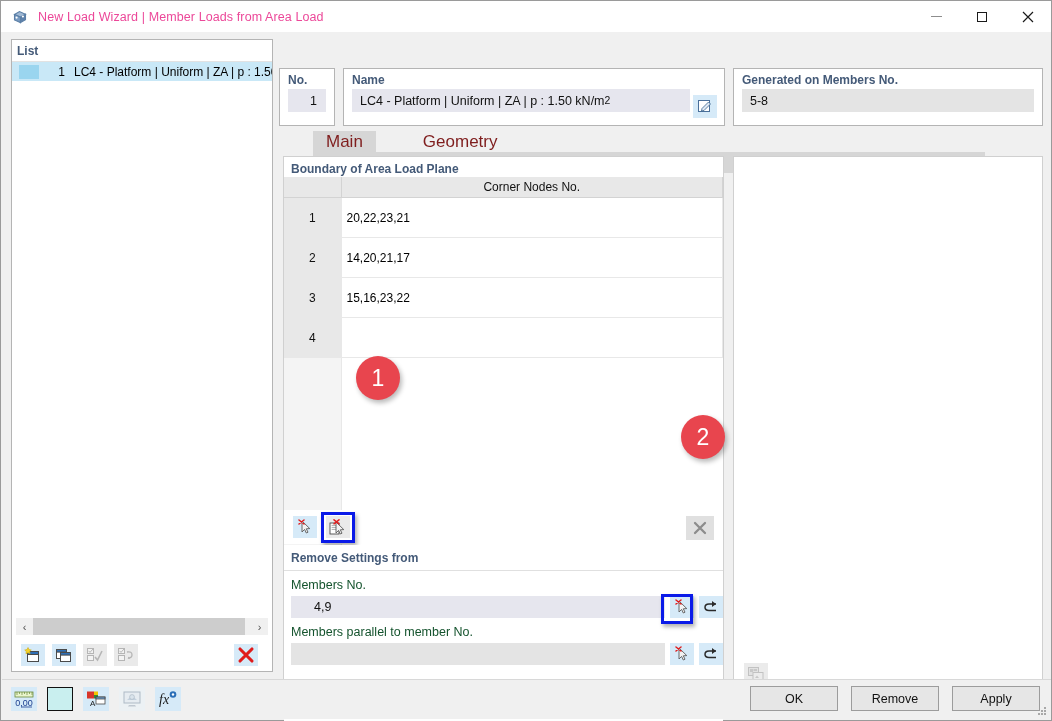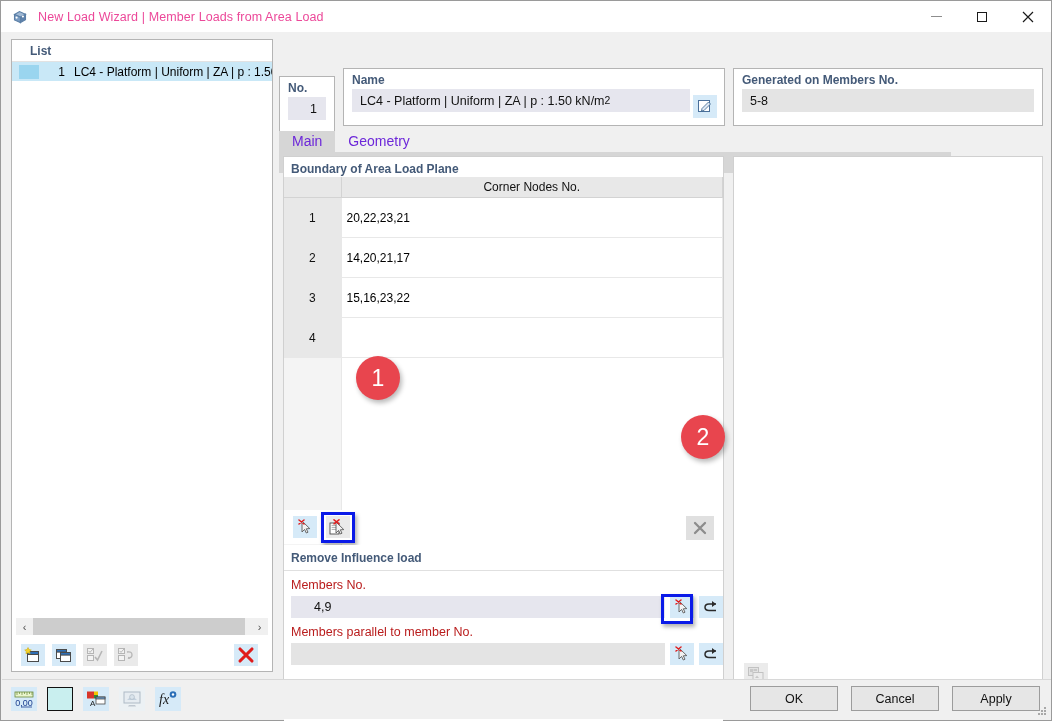--- a/index.html
+++ b/index.html
@@ -48,21 +48,21 @@
     background: #f0f0f0;
   }
 
   
   .list-panel {
     position:absolute; left: 9px; top: 7px; width: 262px; height: 633px;
     background: #ffffff; border: 1px solid #b4b4b4; box-sizing: border-box;
   }
   .list-header {
     height: 21px; background:#ffffff; border-bottom: 1px solid #e2e2e2;
-    display:flex; align-items:center; padding-left: 18px;
+    display:flex; align-items:center; padding-left: 5px;
     color:#445a78; font-weight:bold; font-size:12px;
   }
   .list-rows { position:absolute; left:0; top:22px; right:0; bottom: 60px; background:#fff; }
   .list-row {
     display:flex; align-items:center; height: 19px; background: #c9e8f7;
     font-size: 12px;
   }
   .list-row .swatch { width: 20px; height:14px; background:#9ad5ef; margin-left: 7px; flex:0 0 auto; }
   .list-row .num { width: 22px; text-align:right; margin-left: 4px; flex:0 0 auto; }
   .list-row .lbl { margin-left: 9px; white-space:nowrap; overflow:hidden; }
@@ -100,34 +100,34 @@
     padding: 4px 0 2px 8px;
   }
   .fld-box {
     margin: 0 8px 8px 8px; height: 23px; background:#e6e6ee;
     display:flex; align-items:center; font-size:12.5px; color:#111;
   }
   .fld-box.ro { background:#e4e4e4; }
   .fld-box.num { justify-content:flex-end; padding-right: 9px; }
   .fld-box .txt { padding-left: 8px; }
 
-  #no-panel { left: 277px; top: 44px; width: 56px; height: 58px; }
+  #no-panel { left: 277px; top: 36px; width: 56px; height: 58px; }
   #name-panel { left: 341px; top: 36px; width: 382px; height: 58px; }
   #gen-panel { left: 731px; top: 36px; width: 310px; height: 58px; }
   #name-panel .fld-box { margin-right: 34px; }
   .name-edit-btn {
     position:absolute; right: 7px; top: 26px; width: 24px; height: 23px;
     background:#d6eaf8; display:flex; align-items:center; justify-content:center;
   }
 
   
   .tabstrip { position:absolute; left: 277px; top: 99px; width: 764px; height: 21px; }
   .tab {
     float:left; height: 21px; padding: 0 13px; line-height: 21px;
-    background:#d6d6d6; font-size:14px; color:#6d28d9; box-sizing:border-box;
+    background:#d6d6d6; font-size:17px; color:#7f1d1d; box-sizing:border-box;margin-left:34px;
   }
   .tab.active { background:#f0f0f0; }
   .tab.filler { background:#d6d6d6; padding:0; }
 
   
   .geo-left {
     position:absolute; left: 281px; top: 124px; width: 441px; height: 540px;
     background:#ffffff; border:1px solid #d0d0d0; box-sizing:border-box;
   }
   .geo-right {
@@ -175,21 +175,21 @@
     display:flex; align-items:center; justify-content:center;
     box-shadow: 2px 3px 5px rgba(0,0,0,0.28);
     font-family: "Liberation Sans", sans-serif;
   }
 
   .sec {
     position:absolute; left: 0; width: 439px; background:#ffffff;
   }
   .sec-head { color:#445a78; font-weight:bold; font-size:12px; padding: 6px 0 0 7px; }
   .sec-sep { height:1px; background:#e0e0e0; margin-top: 5px; }
-  .field-label { font-size:12.5px; padding: 7px 0 4px 7px; color:#b91c1c; }
+  .field-label { font-size:12.5px; padding: 7px 0 4px 7px; color:#14532d; }
   .inp-row { display:flex; align-items:center; padding-left: 7px; }
   .inp {
     height: 22px; background:#e6e6ee; display:flex; align-items:center;
     padding-left: 23px; font-size:12.5px; color:#111;
   }
   .sq-btn {
     width: 24px; height: 22px; margin-left: 5px;
     background:#d6eaf8; display:flex; align-items:center; justify-content:center;
     flex: 0 0 auto;
   }
@@ -409,21 +409,21 @@
             <svg width="14" height="14" viewBox="0 0 14 14">
               <path d="M2 2 L12 12 M12 2 L2 12" stroke="#8c8c8c" stroke-width="2.3" stroke-linecap="round"></path>
             </svg>
           </div>
         </div>
       </div>
 
       <div class="hl-box" style="left:37px; top:355px; width:34px; height:31px;"></div>
 
       <div class="sec" style="top: 388px; height: 138px;">
-        <div class="sec-head">Remove Influence load</div>
+        <div class="sec-head">Remove Settings from</div>
         <div class="sec-sep"></div>
         <div class="field-label">Members No.</div>
         <div class="inp-row">
           <div class="inp" style="width:369px;">4,9</div>
           <div class="sq-btn">
             <svg width="18" height="17" viewBox="0 0 18 17">
               <path d="M6 2 L6 13 L8.6 10.4 L10.3 14 L12 13.2 L10.3 9.8 L13.8 9.6 Z" fill="#f2f2f2" stroke="#5a5a5a" stroke-width="0.9"></path>
               <path d="M3 1 L8 5 M8 1 L3 5" stroke="#e02020" stroke-width="1.5" stroke-linecap="round"></path>
             </svg>
           </div>
@@ -512,21 +512,21 @@
       <div class="fbtn">
         <svg width="22" height="18" viewBox="0 0 22 18">
           <text x="2" y="14" font-size="14" font-style="italic" font-family="Liberation Serif, serif" fill="#1a1a1a">fx</text>
           <circle cx="16" cy="4.5" r="3.3" fill="#2b6fb8"></circle>
           <circle cx="16" cy="4.5" r="1.2" fill="#ffffff"></circle>
         </svg>
       </div>
     </div>
     <div class="dlg-btns">
       <div class="dlg-btn">OK</div>
-      <div class="dlg-btn">Cancel</div>
+      <div class="dlg-btn">Remove</div>
       <div class="dlg-btn">Apply</div>
     </div>
     <div class="grip">
       <i style="left:7px;top:1px"></i>
         <i style="left:4px;top:4px"></i>
         <i style="left:7px;top:4px"></i>
       <i style="left:1px;top:7px"></i>
         <i style="left:4px;top:7px"></i>
         <i style="left:7px;top:7px"></i>
     </div>

